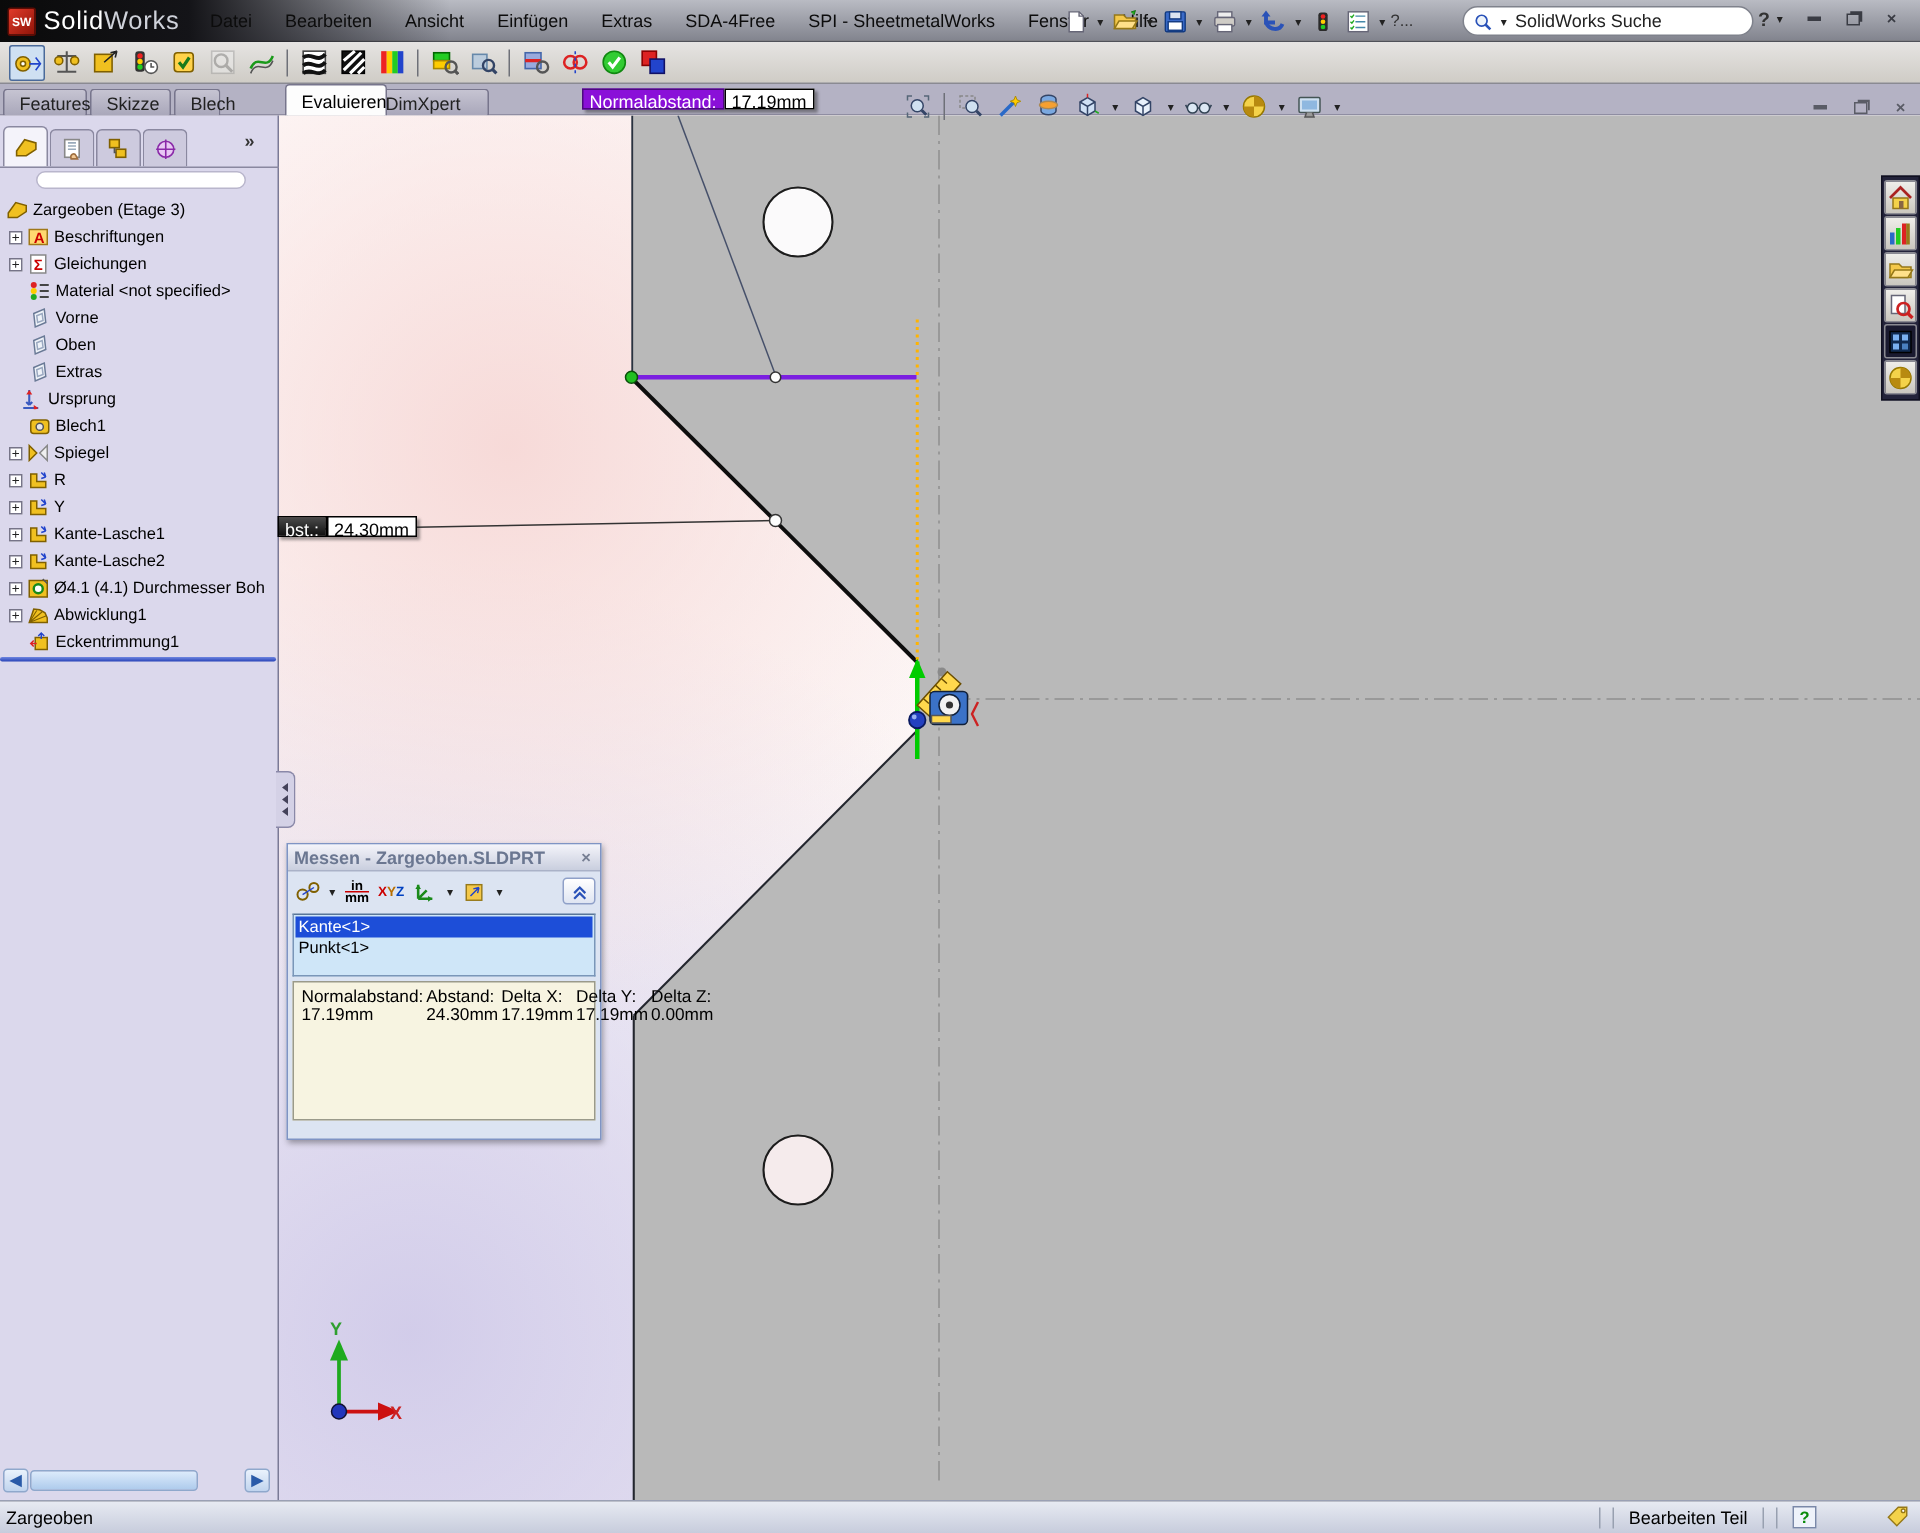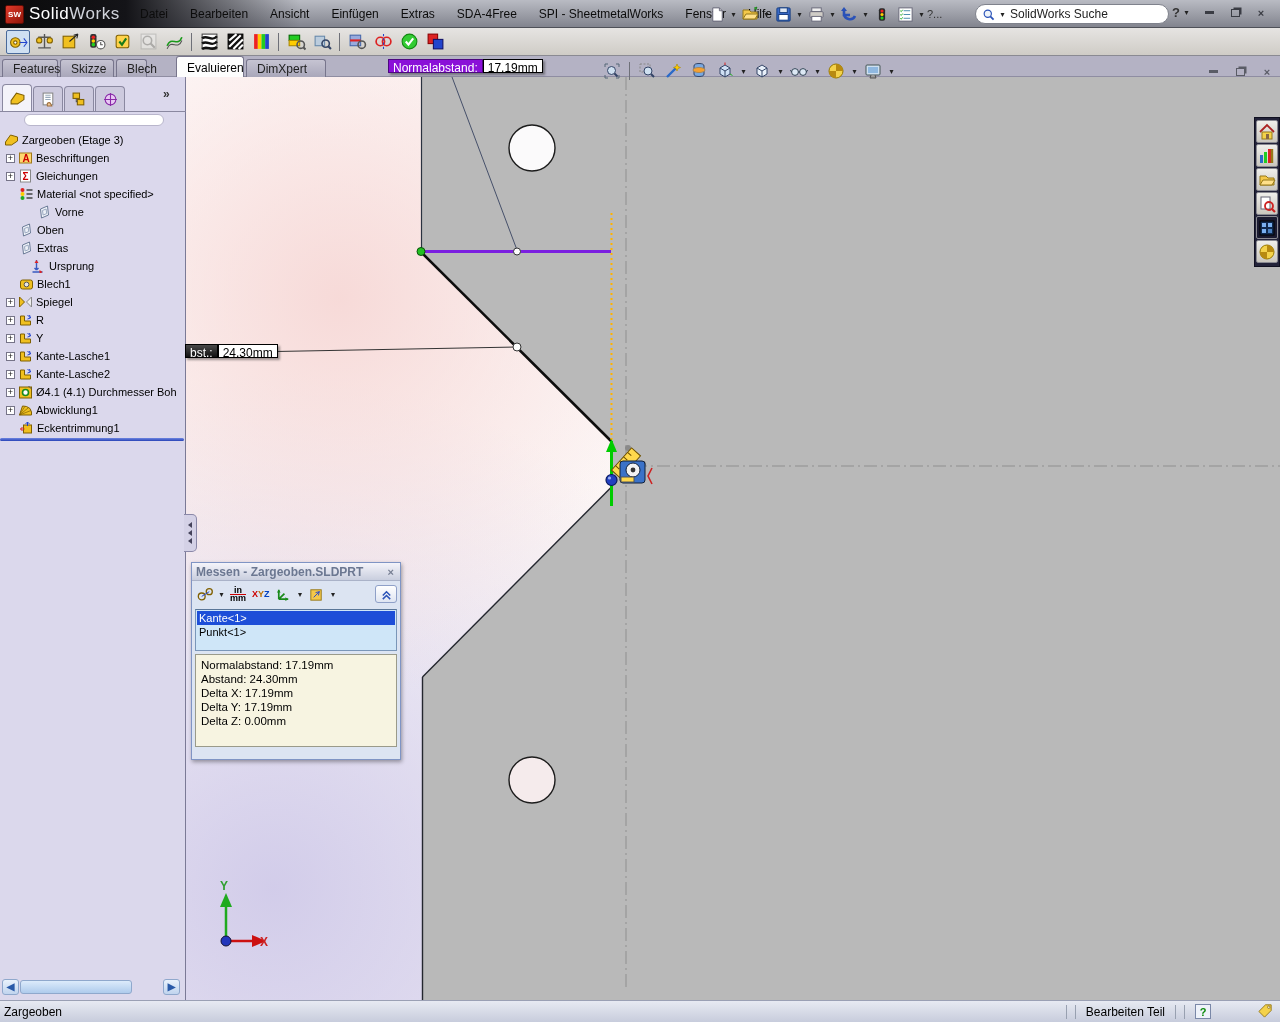--- a/index.html
+++ b/index.html
@@ -98,21 +98,21 @@
   #m-toolbar{height:26px;display:flex;align-items:center;padding:0 3px;gap:2px}
   #m-collapse{margin-left:auto;width:22px;height:18px;background:linear-gradient(#ffffff,#dfe5f2);border:1px solid #8fa0c8;border-radius:3px;display:flex;align-items:center;justify-content:center}
   #m-units{display:flex;flex-direction:column;align-items:center;line-height:7px;font-size:9px;font-weight:bold;padding:0 2px}
   #m-units .u1{color:#000}
   #m-units .u2{color:#000;border-top:1px solid #c00}
   #m-xyz{font-size:9px;font-weight:bold;padding:0 2px}
   #m-xyz .x{color:#c00}#m-xyz .y{color:#b86e00}#m-xyz .z{color:#0040c0}
   #m-list{margin:2px 3px;height:42px;background:#cfe6f8;border:1px solid #7a96b8;border-top-color:#5a7698;padding:1px}
   .mrow{height:14px;padding:0 2px;font-size:11px;display:flex;align-items:center;color:#000}
   .mrow.sel{background:#1d4ed8;color:#fff}
-  #m-results{margin:3px;height:93px;background:#f7f4e1;border:1px solid #9a9a8a;padding:4px 5px;display:flex;flex-direction:column;gap:2px}
+  #m-results{margin:3px;height:93px;background:#f7f4e1;border:1px solid #9a9a8a;padding:4px 5px;display:flex;flex-direction:row;gap:2px}
   #m-results .rl{font-size:11.5px;color:#000}
 
   
   #statusbar{left:0;top:1000px;width:1280px;height:22px;background:linear-gradient(#e7eaf2,#c7ccdc);border-top:1px solid #9aa0b4;display:flex;align-items:center;padding:0 4px;font-size:12px}
   #sb-left{flex:1;color:#000}
   .sbsep{width:1px;height:14px;background:#98a0b0;margin:0 4px}
   #sb-mode{color:#000;padding:0 6px}
   #sb-q{width:16px;height:15px;border:1px solid #7a88a8;background:#eef2fa;color:#0a8a0a;font-weight:bold;font-size:11px;display:flex;align-items:center;justify-content:center;margin:0 6px}
   #sb-tag{margin-left:40px;margin-right:2px}
 </style>
@@ -562,21 +562,21 @@
       <svg width="19" height="19">
         <use href="#t-compare"></use>
       </svg>
     </span>
 </div>
 
 <div id="tabband" class="abs">
   <span class="cmtab" style="left:2px;width:56px">Features</span>
   <span class="cmtab" style="left:60px;width:54px">Skizze</span>
   <span class="cmtab" style="left:116px;width:31px">Blech</span>
-  <span class="cmtab active" style="left:176px;width:68px">Evaluieren</span>
+  <span class="cmtab active" style="left:190px;width:68px">Evaluieren</span>
   <span class="cmtab" style="left:246px;width:80px">DimXpert</span>
 </div>
 <div id="headsup" class="abs">
   <span class="t2btn">
       <svg width="18" height="18">
         <use href="#h-zoomfit"></use>
       </svg>
     </span>
   <span class="tsep"></span>
   <span class="t2btn">
@@ -748,39 +748,39 @@
           <use href="#s-sigma"></use>
         </svg></span>
     <span class="lbl">Gleichungen</span>
   </div>
   <div class="trow" style="top:108px;padding-left:19px">
     <span class="ticon"><svg width="15" height="14">
           <use href="#s-material"></use>
         </svg></span>
     <span class="lbl">Material &lt;not specified&gt;</span>
   </div>
-  <div class="trow" style="top:126px;padding-left:37px">
+  <div class="trow" style="top:126px;padding-left:19px">
     <span class="ticon"><svg width="15" height="14">
           <use href="#s-plane"></use>
         </svg></span>
     <span class="lbl">Vorne</span>
   </div>
   <div class="trow" style="top:144px;padding-left:19px">
     <span class="ticon"><svg width="15" height="14">
           <use href="#s-plane"></use>
         </svg></span>
     <span class="lbl">Oben</span>
   </div>
   <div class="trow" style="top:162px;padding-left:19px">
     <span class="ticon"><svg width="15" height="14">
           <use href="#s-plane"></use>
         </svg></span>
     <span class="lbl">Extras</span>
   </div>
-  <div class="trow" style="top:180px;padding-left:31px">
+  <div class="trow" style="top:180px;padding-left:14px">
     <span class="ticon"><svg width="15" height="14">
           <use href="#s-origin"></use>
         </svg></span>
     <span class="lbl">Ursprung</span>
   </div>
   <div class="trow" style="top:198px;padding-left:19px">
     <span class="ticon"><svg width="15" height="14">
           <use href="#s-sheet"></use>
         </svg></span>
     <span class="lbl">Blech1</span>

